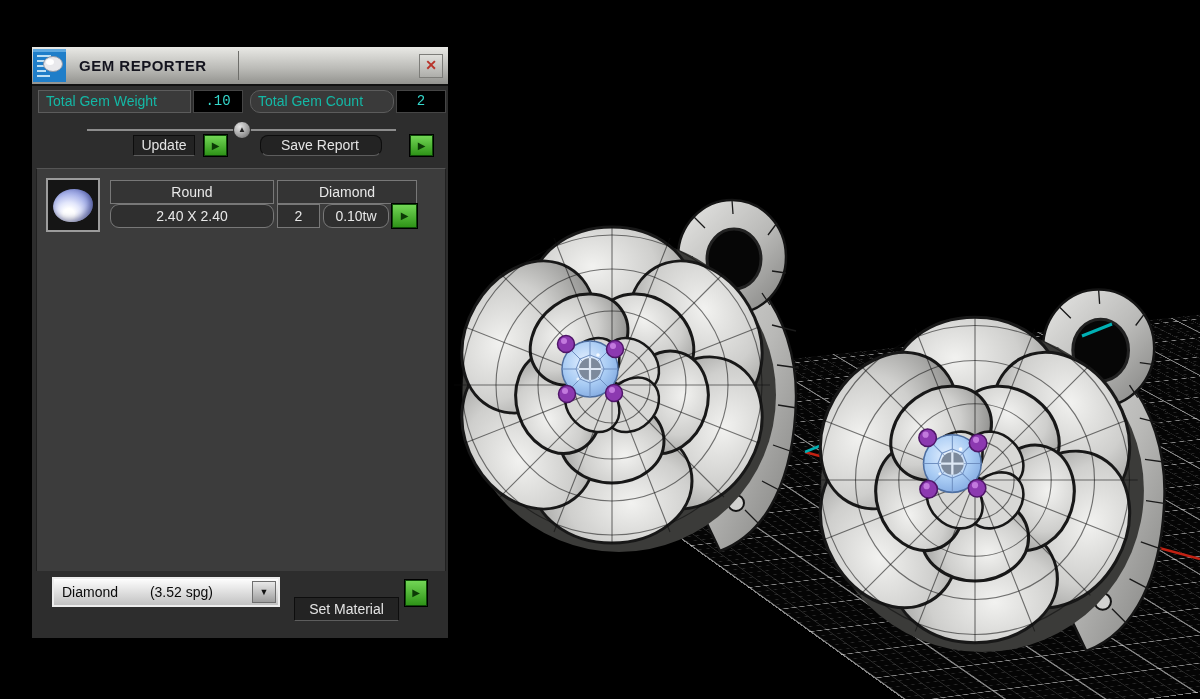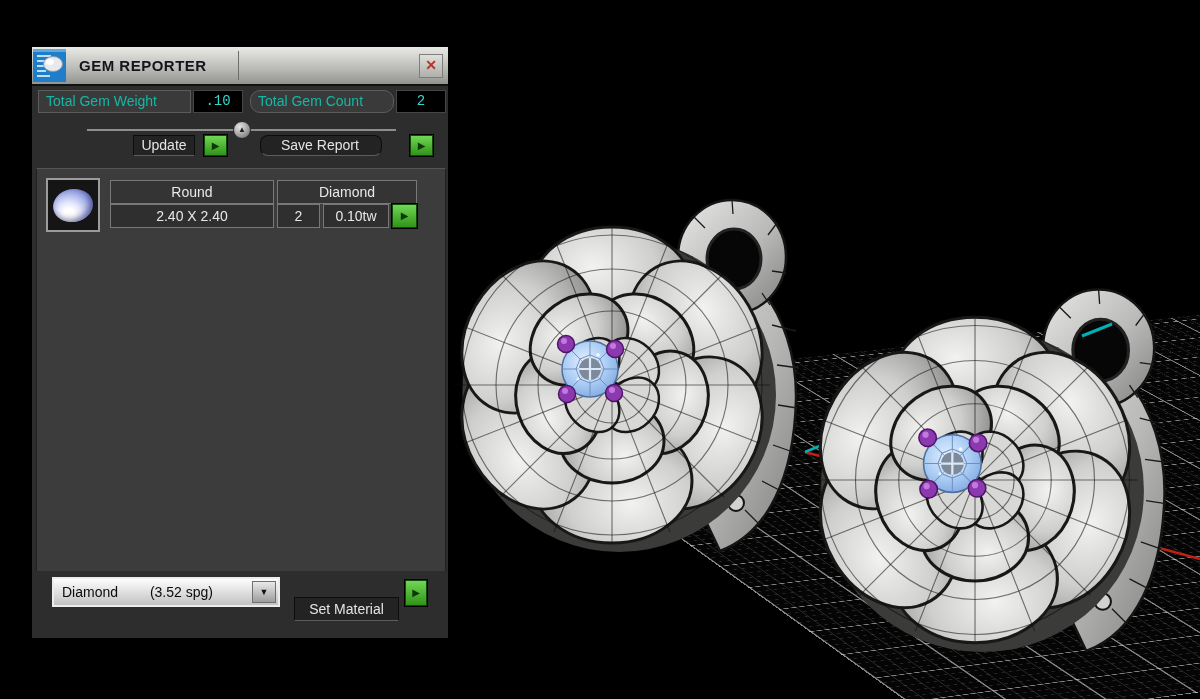--- a/index.html
+++ b/index.html
@@ -66,21 +66,21 @@
              border:2px solid #9c9c9c;display:flex;align-items:center;justify-content:center;}
   .gem-ball{width:40px;height:33px;border-radius:50%;transform:rotate(-10deg);
             background:radial-gradient(circle at 36% 74%, #ffffff 0 16%, #e2e6fb 34%, #aab4ea 58%, #7b87d0 80%, #5560ab 100%);
             box-shadow:inset -2px -3px 6px rgba(35,40,95,.55);}
   .gem-table{position:absolute;left:64px;top:2px;}
   .gt-row{display:flex;}
   .gt-cell{background:#2f2f2f;border:1px solid #787878;box-sizing:border-box;height:24px;
            line-height:22px;text-align:center;color:#e8e8e8;margin-right:3px;}
   .gt-head{background:#343434;}
   .c-shape{width:164px;} .c-mat{width:140px;}
-  .c-size{width:164px;} .c-count{width:43px;} .c-weight{width:66px;}
+  .c-size{width:164px;border-radius:9px;} .c-count{width:43px;} .c-weight{width:66px;border-radius:9px;}
   .row-go{position:relative;width:25px;height:24px;line-height:22px;}
 
   .bottom-bar{position:absolute;left:0;bottom:12px;right:0;height:55px;background:#2d2d2d;}
   .dropdown{position:absolute;left:20px;top:6px;width:228px;height:30px;box-sizing:border-box;
             border:2px solid #ececec;background:linear-gradient(#fdfdfd,#c2c2c2);
             color:#0a0a0a;line-height:26px;padding-left:8px;}
   .dd-val{margin-right:28px;}
   .dd-arrow{position:absolute;right:2px;top:2px;width:24px;height:22px;
             background:linear-gradient(#e9e9e9,#9d9d9d);border:1px solid #6f6f6f;
             box-sizing:border-box;font-size:9px;line-height:20px;text-align:center;color:#111;}

